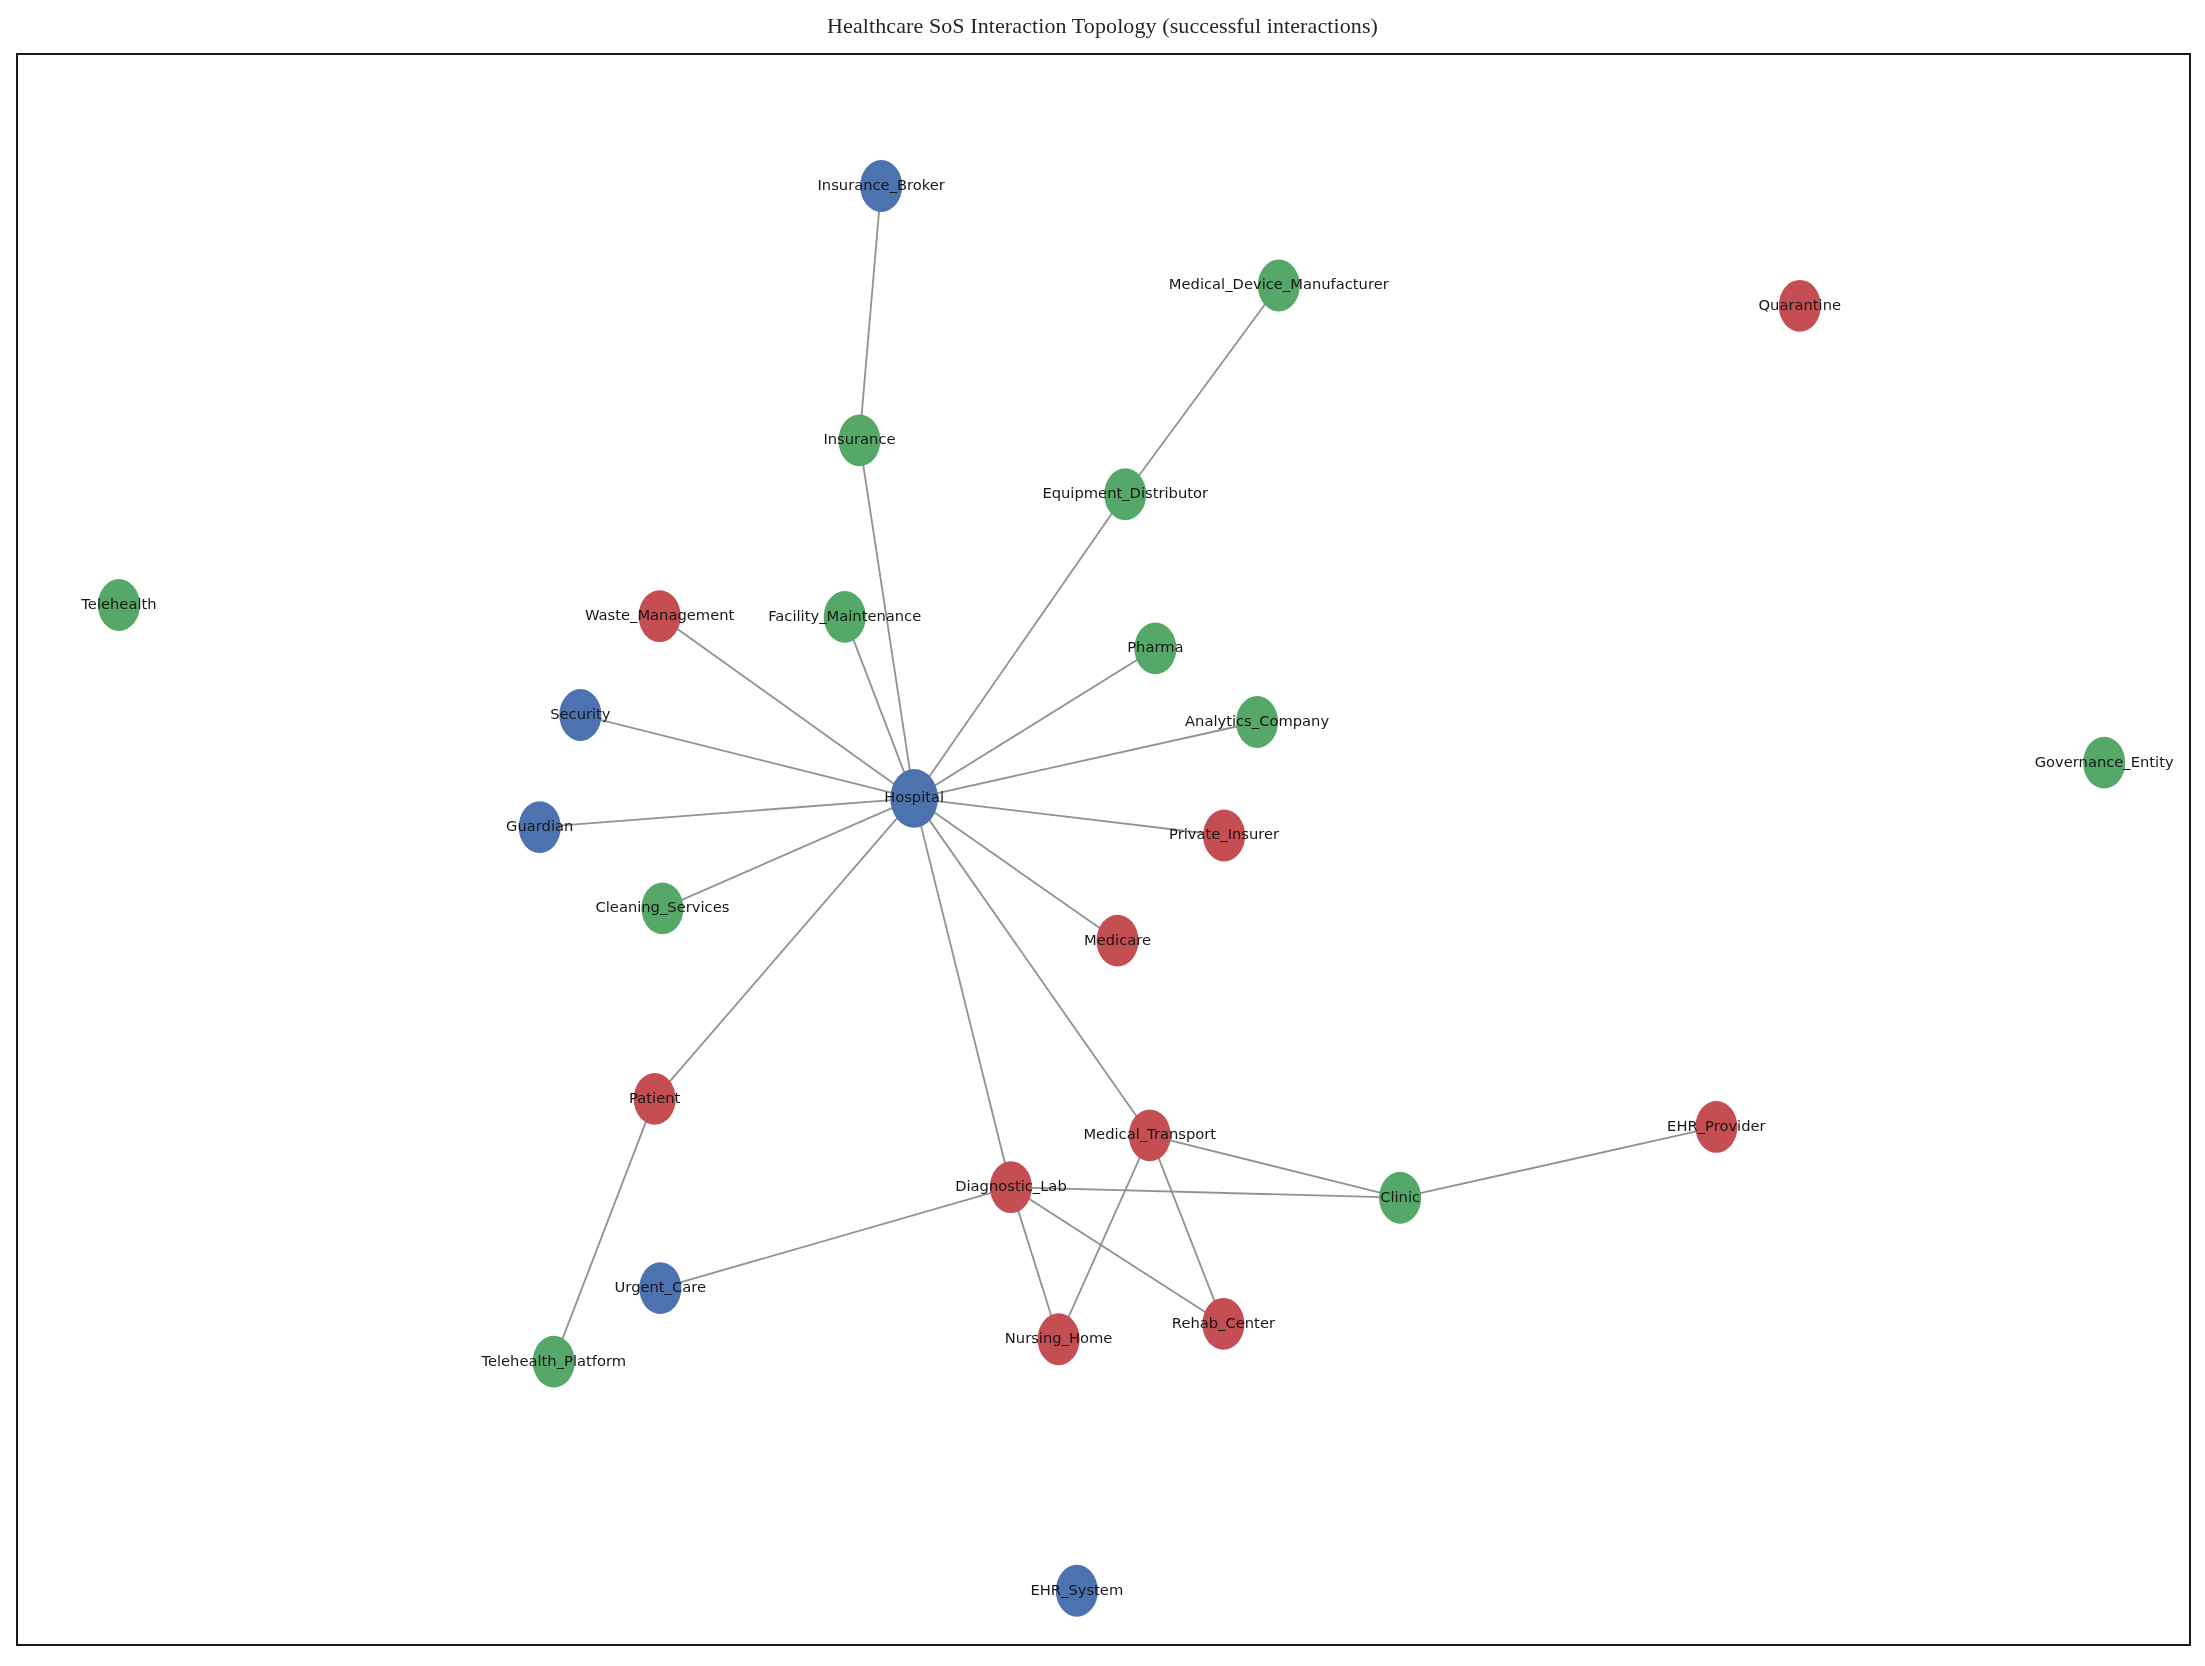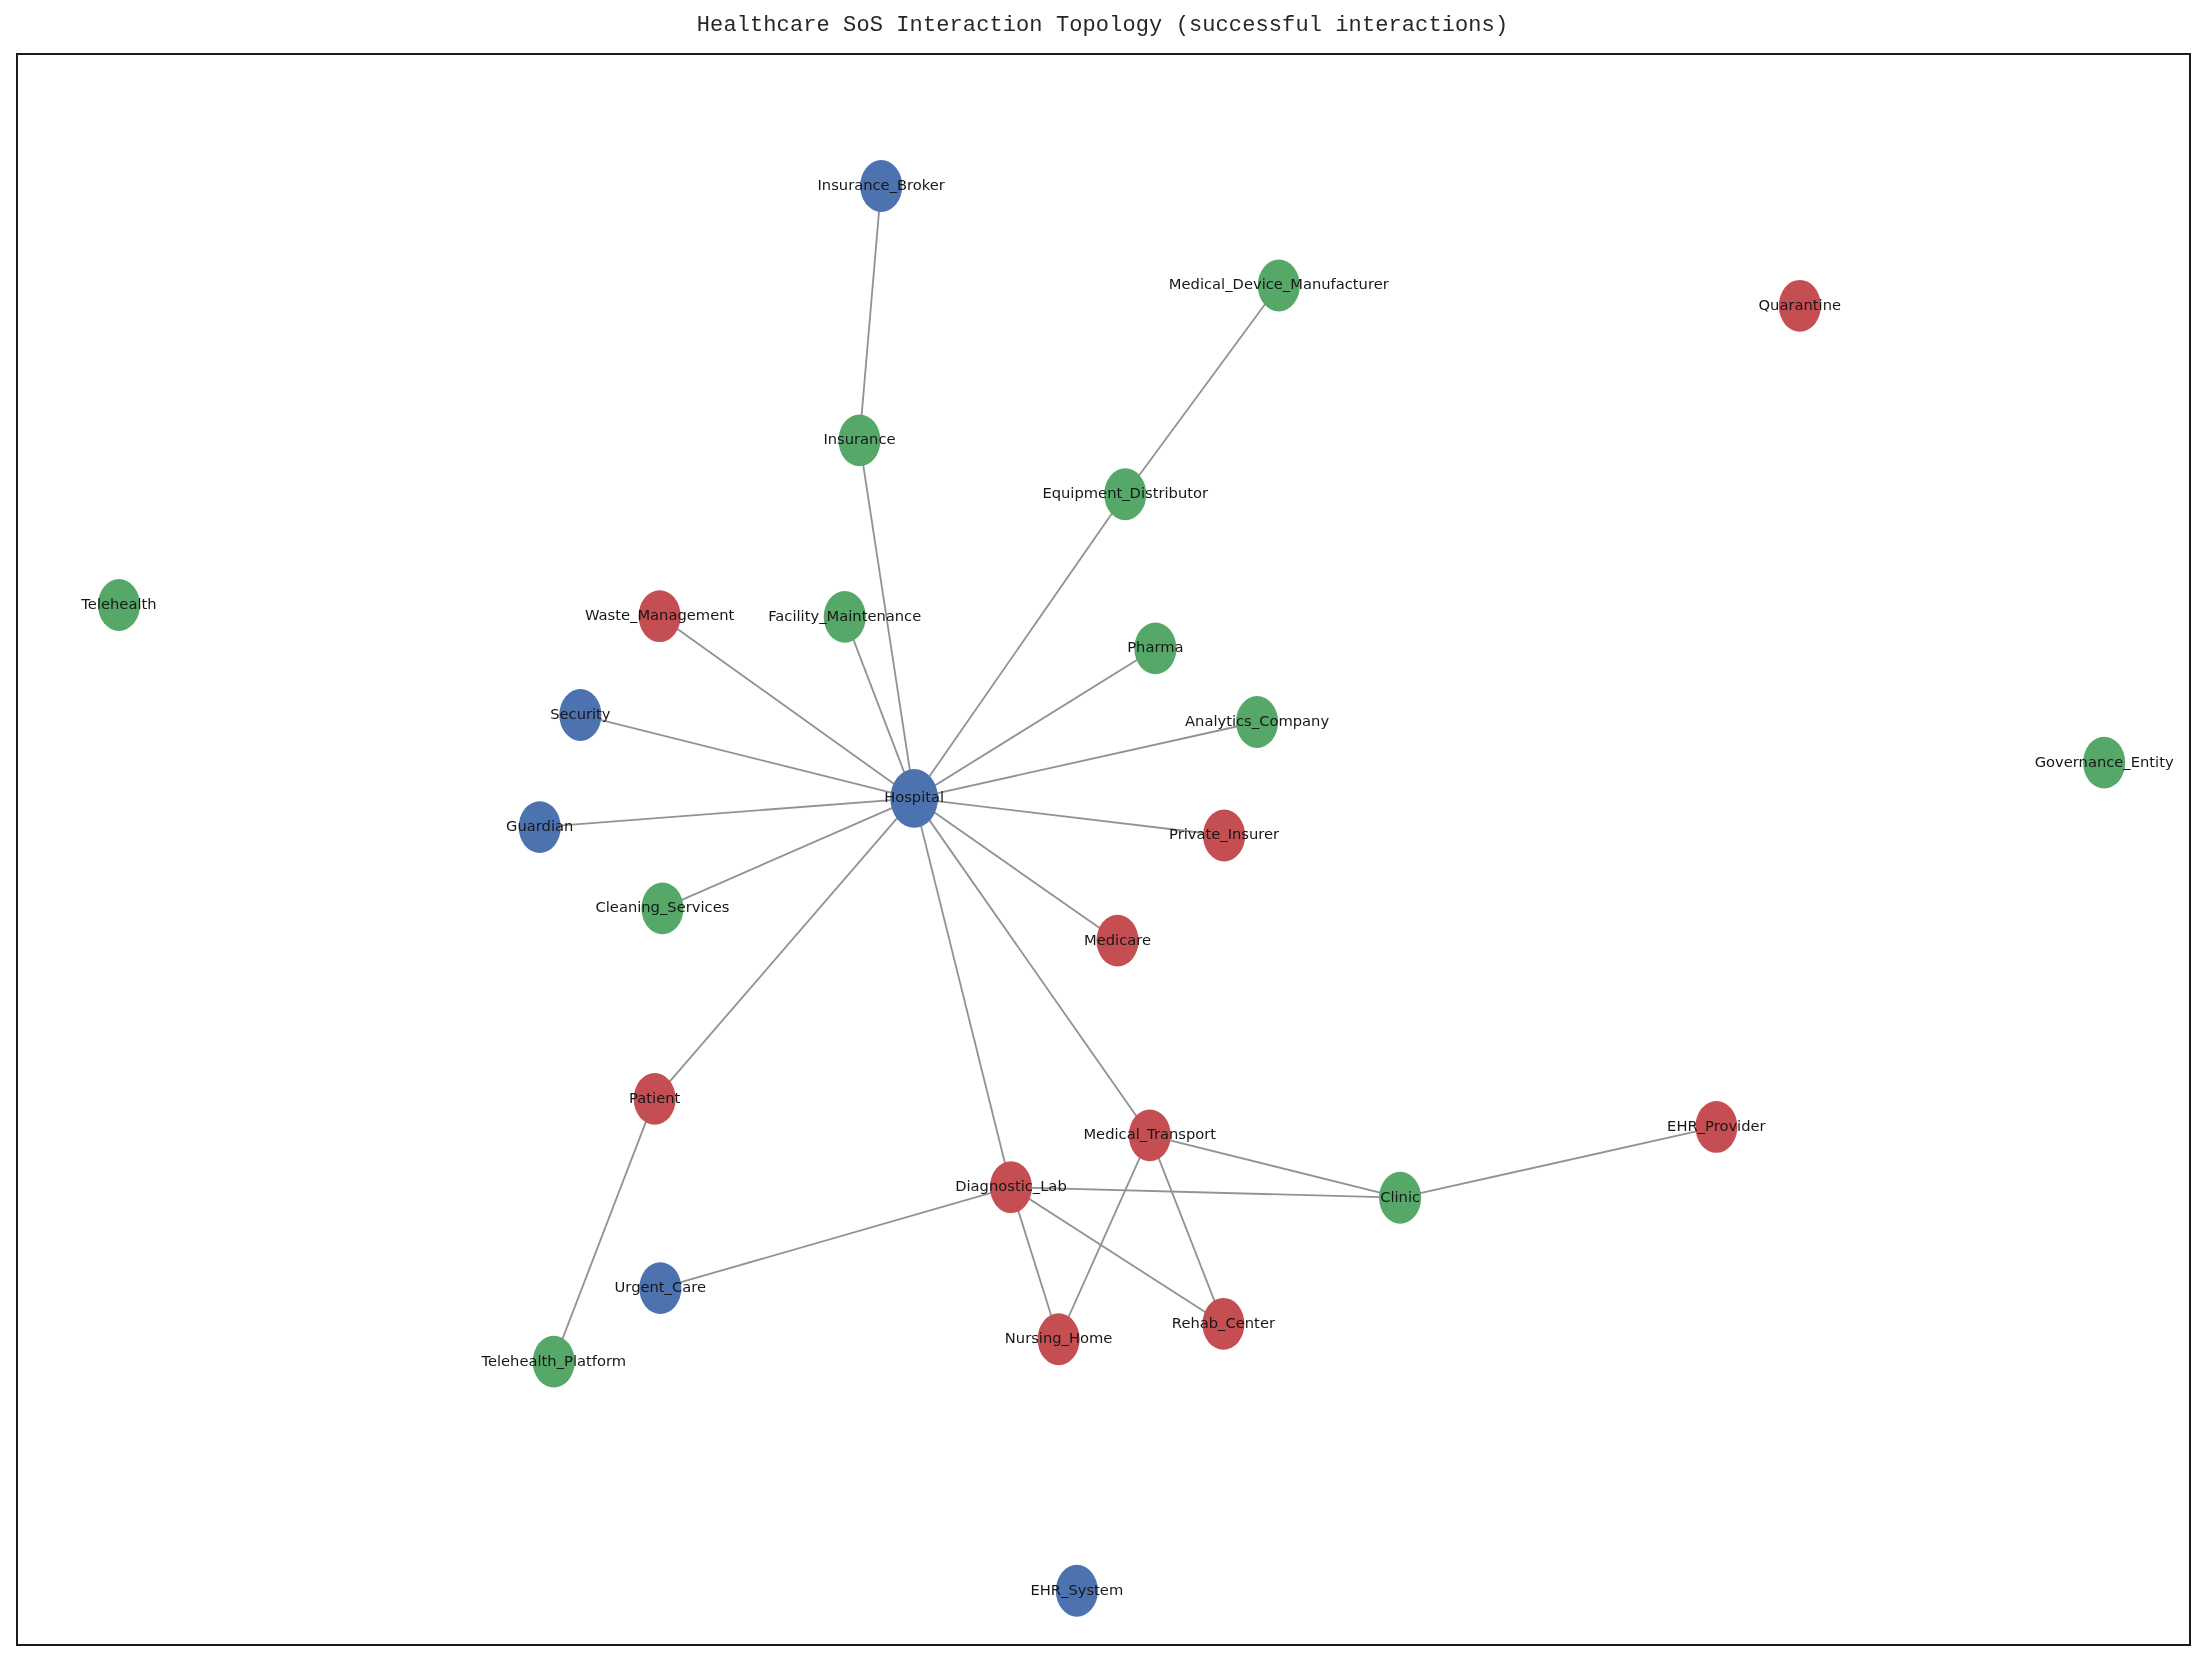--- a/index.html
+++ b/index.html
@@ -1,20 +1,20 @@
 <!DOCTYPE html>
 <html style="font-size:11.2px"><head>
 <meta charset="utf-8">
 <style>
   html,body{margin:0;padding:0;background:#ffffff;}
   body{width:2205px;height:1666px;font-family:"DejaVu Sans",sans-serif;overflow:hidden;}
   #figure{position:relative;width:2205px;height:1666px;background:#ffffff;}
   #fig-title{
     position:absolute;left:0;top:12.6px;width:2205px;text-align:center;
-    font-size:22px;color:#262626;font-family:Liberation Mono, monospace;
+    font-size:22px;color:#262626;font-family:Liberation Serif, serif;
     letter-spacing:0.1px;
   }
   #axes{
     position:absolute;left:15.5px;top:53px;width:2175px;height:1593px;
     border:2.1px solid #1a1a1a;background:#ffffff;box-sizing:border-box;
   }
   #graph-svg{position:absolute;left:0;top:0;width:100%;height:100%;display:block;}
   .edge-line{stroke:#8c8c8c;stroke-width:2.6;fill:none;opacity:.95;}
   .node-ellipse{stroke:none;}
   .node-label{

